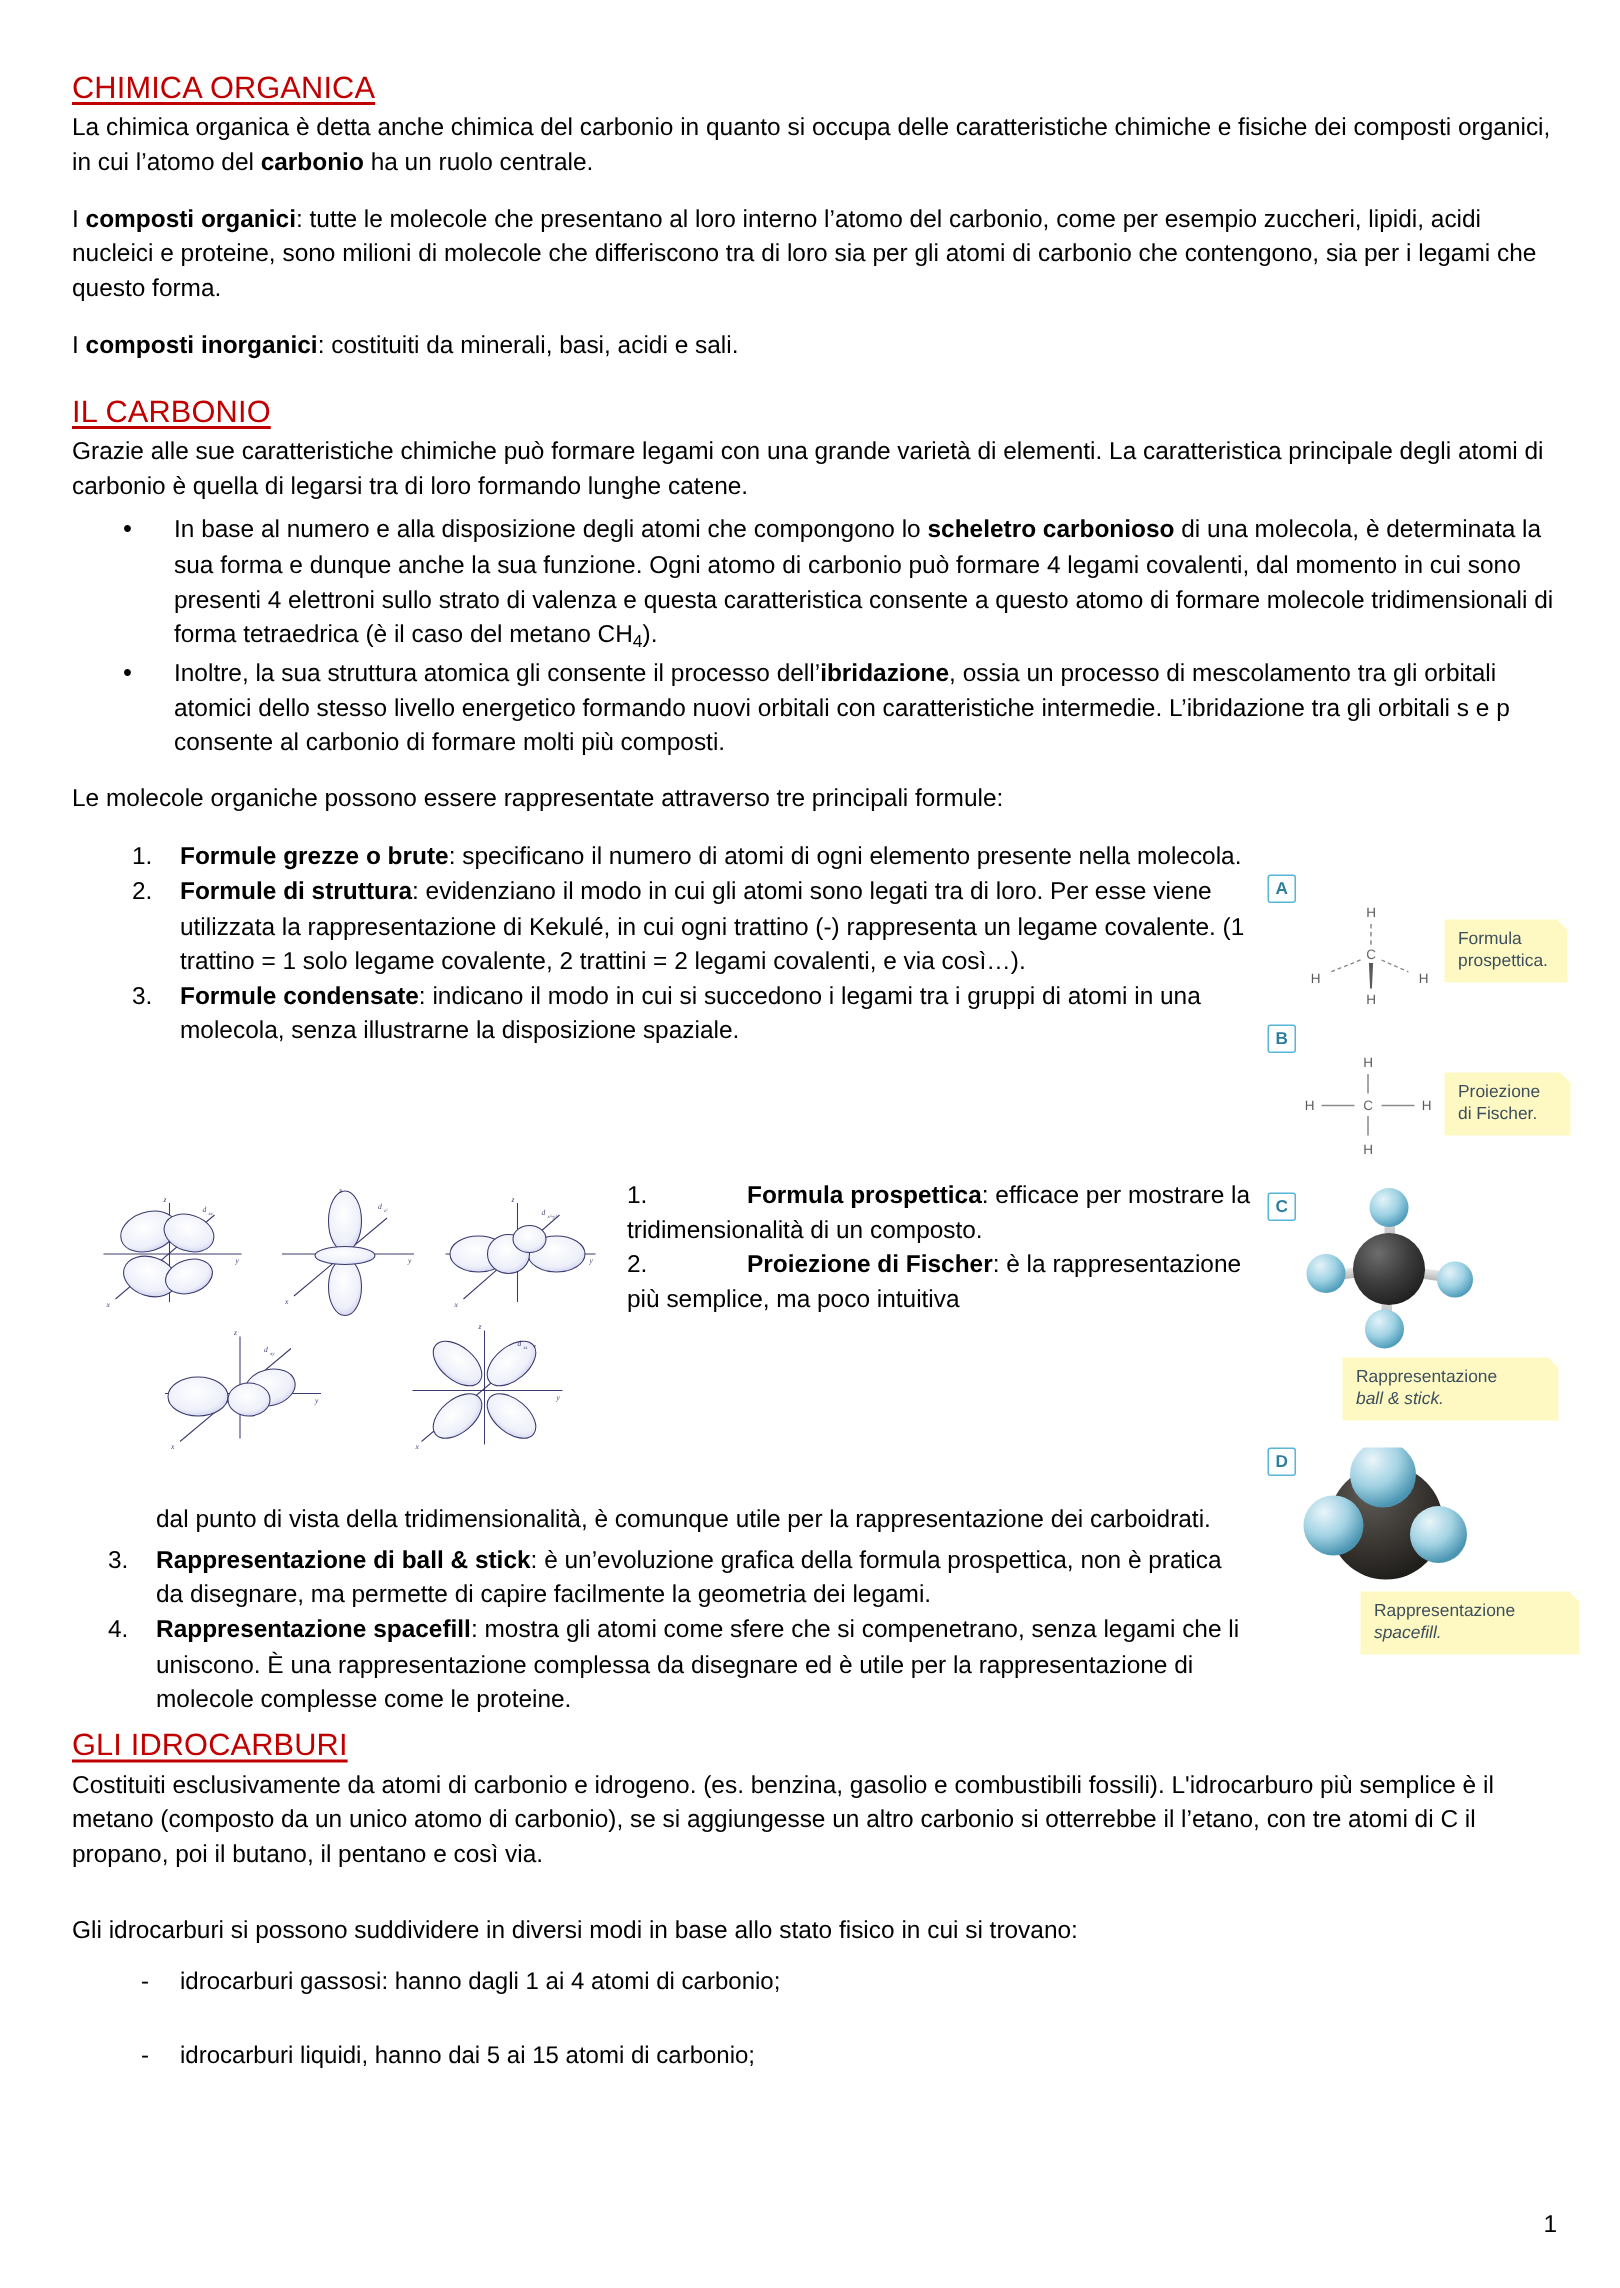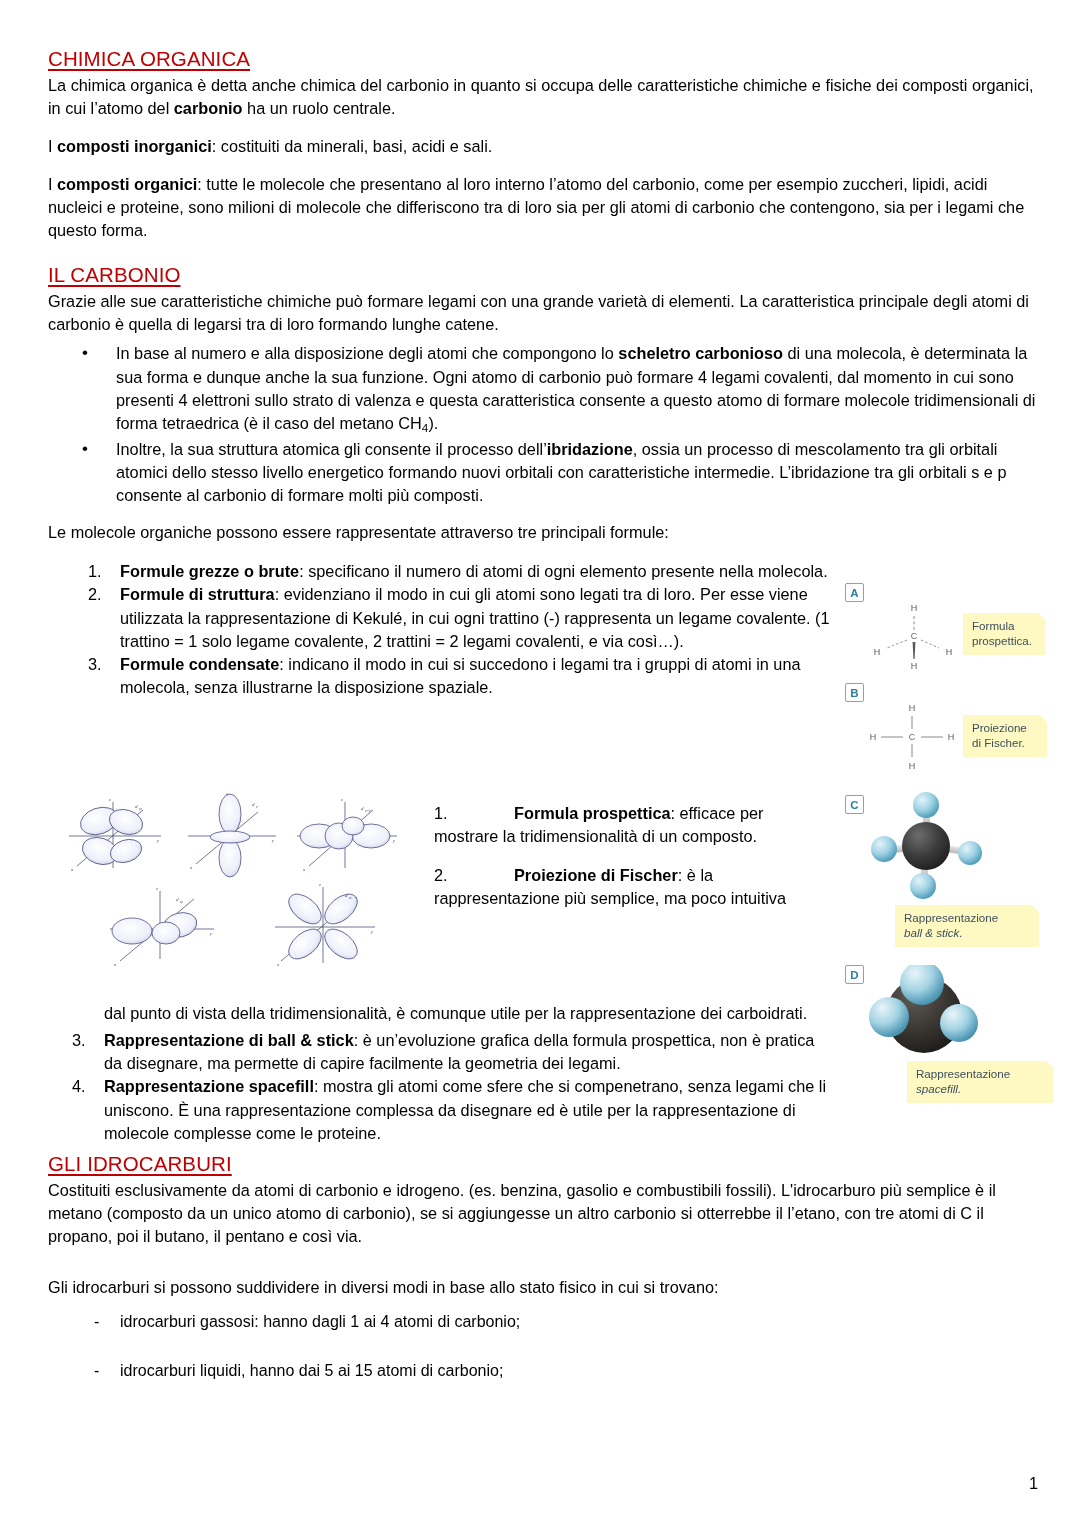--- a/index.html
+++ b/index.html
@@ -169,21 +169,21 @@
   
   .side-text{
     position:absolute;
     left:418px;
     top:786px;
     width:420px;
     font-size:16.3px;
     line-height:1.42;
   }
   .side-text p{ margin:0 0 14px 0; }
-  .side-num{ display:block; margin:16px; }
+  .side-num{ display:block; margin:0; }
   .side-num .n{ display:inline-block; width:80px; }
 
   
   .cont{
     position:absolute;
     left:32px;
     top:1002px;
     width:800px;
     font-size:16.3px;
     line-height:1.42;
@@ -200,23 +200,23 @@
 <body>
 
 <div class="page">
 
   <div class="content">
 
     <h2 class="heading">CHIMICA ORGANICA</h2>
 
     <p class="body"><span>La chimica organica è detta anche chimica del carbonio in quanto si occupa delle caratteristiche chimiche e fisiche dei composti organici</span><span>, in cui l’atomo del </span><b>carbonio</b><span> ha un ruolo centrale.</span></p>
 
+    <p class="body"><span>I </span><b>composti organici</b><span>: tutte le molecole che presentano al loro interno l’atomo del carbonio, come per esempio zuccheri, lipidi, acidi nucleici e proteine, sono milioni di molecole che differiscono tra di loro sia per gli atomi di carbonio che contengono, sia per i legami che questo forma.</span></p>
+
     <p class="body"><span>I </span><b>composti inorganici</b><span>: costituiti da minerali, basi, acidi e sali.</span></p>
-
-    <p class="body"><span>I </span><b>composti organici</b><span>: tutte le molecole che presentano al loro interno l’atomo del carbonio, come per esempio zuccheri, lipidi, acidi nucleici e proteine, sono milioni di molecole che differiscono tra di loro sia per gli atomi di carbonio che contengono, sia per i legami che questo forma.</span></p>
 
     <h2 class="heading spaced">IL CARBONIO</h2>
 
     <p class="body tight">Grazie alle sue caratteristiche chimiche può formare legami con una grande varietà di elementi. La caratteristica principale degli atomi di carbonio è quella di legarsi tra di loro formando lunghe catene.</p>
 
     <ul class="disc">
       <li><span>In base al numero e alla disposizione degli atomi che compongono lo </span><b>scheletro carbonioso</b><span> di una molecola, è determinata la sua forma e dunque anche la sua funzione. Ogni atomo di carbonio può formare 4 legami covalenti, dal momento in cui sono presenti 4 elettroni sullo strato di valenza e questa caratteristica consente a questo atomo di formare molecole tridimensionali di forma tetraedrica (è il caso del metano CH</span><span class="sub">4</span><span>).</span></li>
       <li><span>Inoltre, la sua struttura atomica gli consente il processo dell’</span><b>ibridazione</b><span>, ossia un processo di mescolamento tra gli orbitali atomici dello stesso livello energetico formando nuovi orbitali con caratteristiche intermedie. L’ibridazione tra gli orbitali s e p consente al carbonio di formare molti più composti.</span></li>
     </ul>
 

